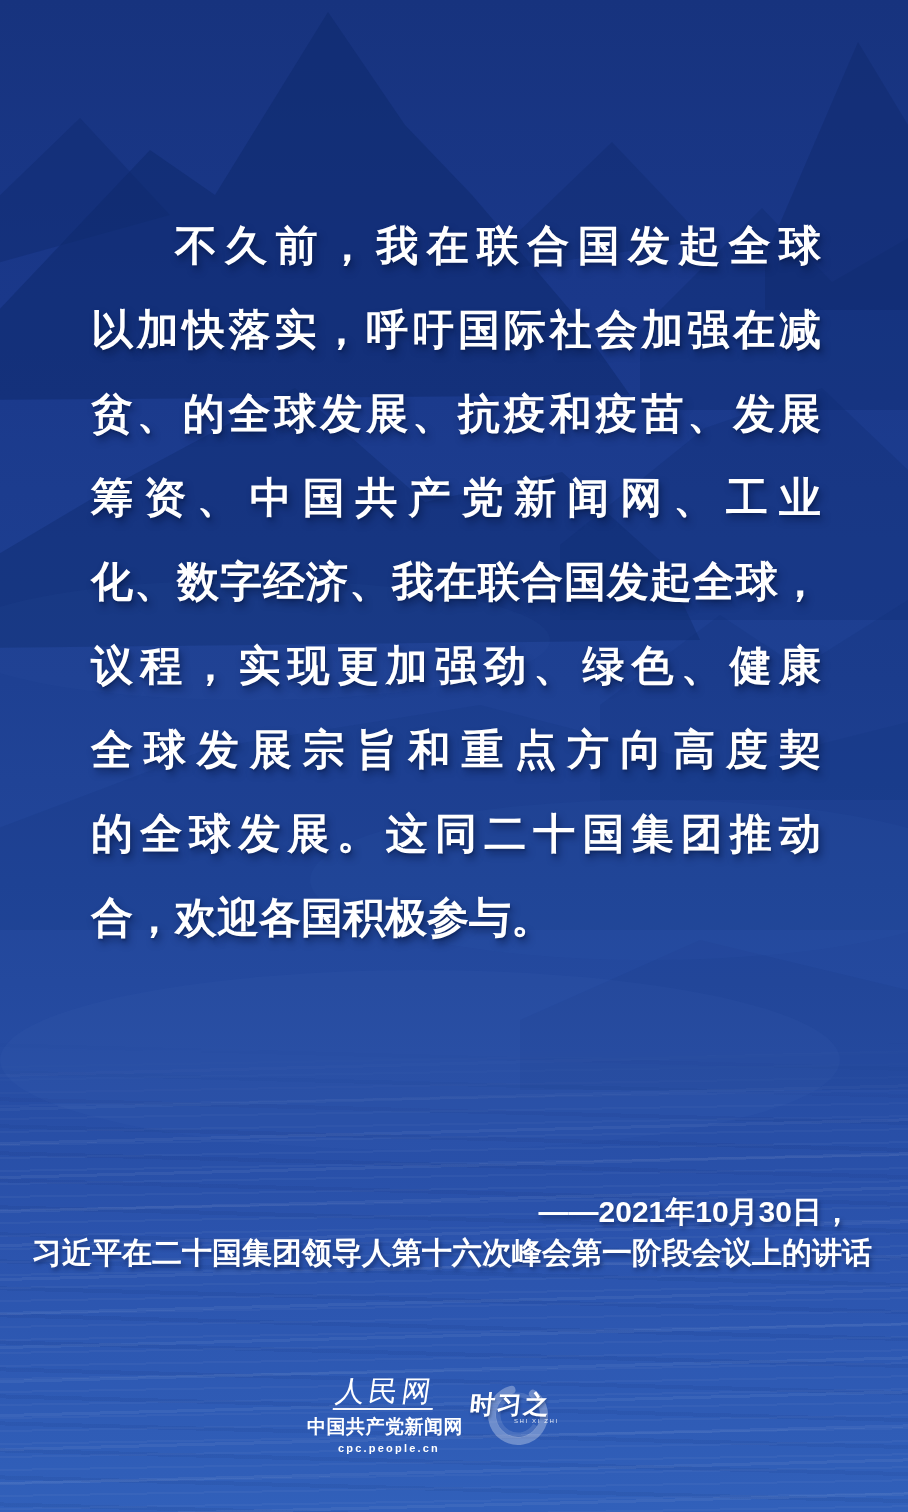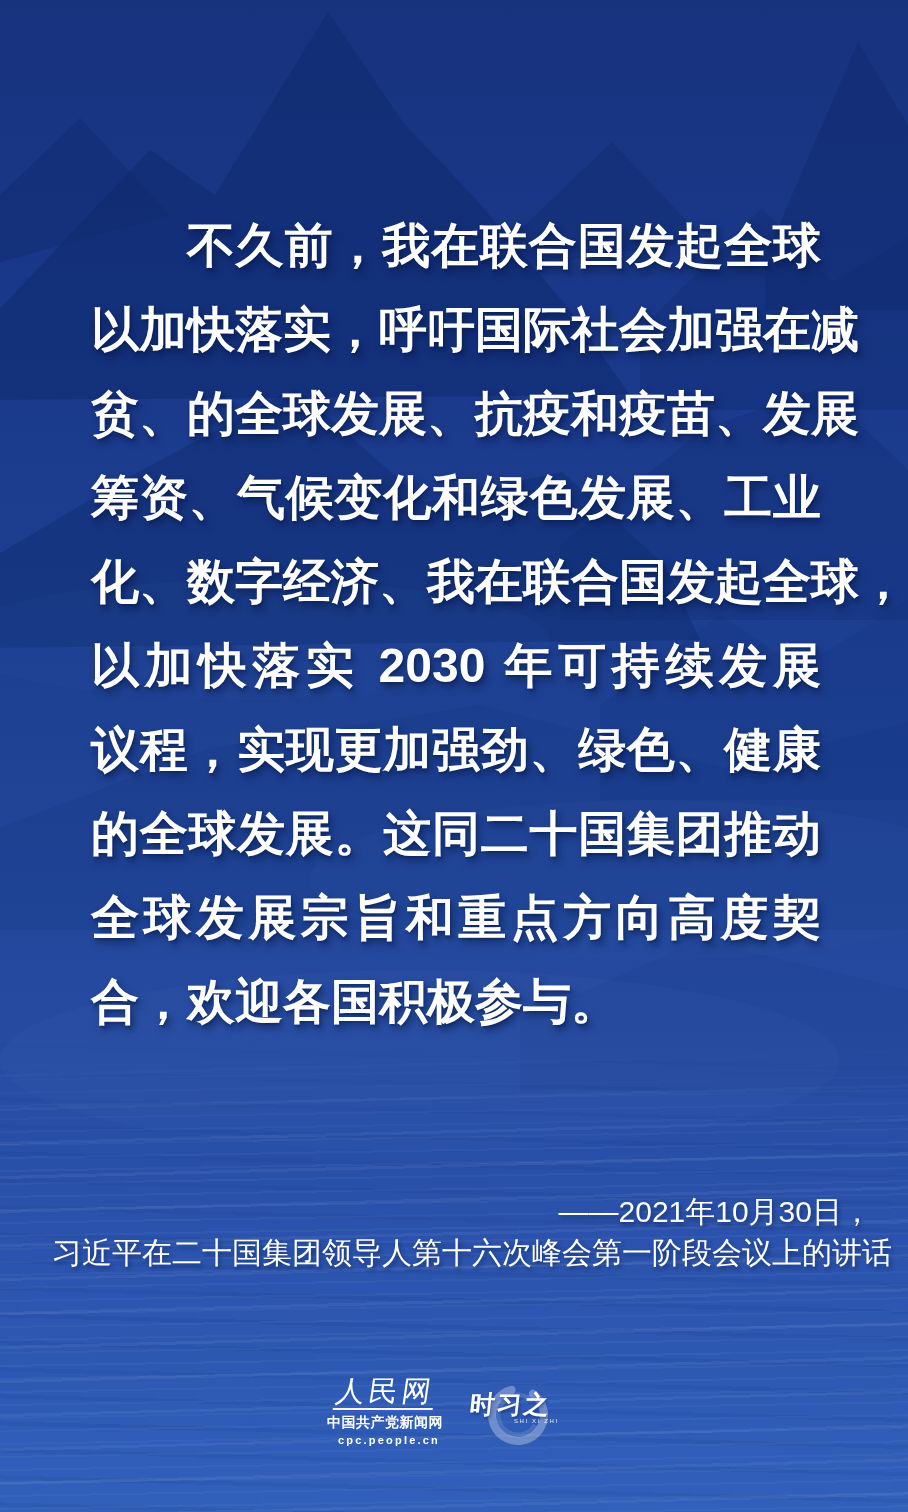--- a/index.html
+++ b/index.html
@@ -17,50 +17,50 @@
     position:absolute;left:0;top:1040px;width:908px;height:472px;
     background:
       repeating-linear-gradient(178.5deg, rgba(255,255,255,0.055) 0 3px, rgba(255,255,255,0) 3px 34px),
       repeating-linear-gradient(181.5deg, rgba(12,32,96,0.07) 0 4px, rgba(12,32,96,0) 4px 27px),
       repeating-linear-gradient(179deg, rgba(255,255,255,0.035) 0 2px, rgba(255,255,255,0) 2px 13px);
     -webkit-mask-image:linear-gradient(180deg,transparent 0,#000 22%);
     mask-image:linear-gradient(180deg,transparent 0,#000 22%);
   }
   .quote{
     position:absolute;left:91px;top:204px;width:730px;
-    color:#fff;font-size:48px;font-weight:700;line-height:84px;
+    color:#fff;font-size:42px;font-weight:700;line-height:84px;
     text-shadow:3px 5px 7px rgba(6,22,66,0.55), 1px 2px 2px rgba(6,22,66,0.35);
   }
   .quote-line{
     width:100%;height:84px;white-space:nowrap;
     text-align:justify;text-align-last:justify;
   }
   .quote-line.first{text-indent:2em;}
   .quote-line.last{text-align-last:left;}
   .attribution{
-    position:absolute;right:36px;top:1191px;width:820px;
+    position:absolute;right:56px;top:1191px;width:820px;
     color:#fff;text-align:right;
-    font-size:30px;line-height:41px;font-weight:400;
+    font-size:30px;line-height:41px;font-weight:700;
     text-shadow:2px 3px 4px rgba(6,22,66,0.5);
     white-space:nowrap;
   }
   .footer{
     position:absolute;left:326px;top:1376px;
     display:flex;gap:26px;align-items:flex-start;
     color:#fff;
   }
   .people-logo{width:118px;display:flex;flex-direction:column;align-items:center;}
   .people-script{
     font-size:29px;line-height:30px;font-weight:400;
     transform:skewX(-8deg);
     width:100px;text-align:center;
     border-bottom:2px solid rgba(255,255,255,0.95);
     padding-bottom:2px;letter-spacing:4px;
   }
-  .people-site{font-size:14px;font-weight:700;letter-spacing:0.5px;margin-top:4px;white-space:nowrap;}
+  .people-site{font-size:19px;font-weight:700;letter-spacing:0.5px;margin-top:4px;white-space:nowrap;}
   .people-domain{font-size:11px;font-weight:700;letter-spacing:2.2px;margin-top:2px;white-space:nowrap;margin-left:8px;}
   .sxz-logo{position:relative;width:120px;height:88px;}
   .sxz-ring{position:absolute;left:10px;top:0;}
   .sxz-name{
     position:absolute;left:0;top:12px;
     font-size:25px;font-weight:900;letter-spacing:2px;
     transform:skewX(-6deg);white-space:nowrap;
     text-shadow:1px 2px 3px rgba(6,22,66,0.4);
   }
   .sxz-sub{
@@ -92,26 +92,25 @@
     <ellipse cx="650" cy="880" rx="340" ry="80" fill="#4a77cc" opacity="0.06"></ellipse>
     <ellipse cx="420" cy="1060" rx="420" ry="90" fill="#5a86d6" opacity="0.05"></ellipse>
   </svg>
 
   <div class="water"></div>
 
   <div class="quote">
     <div class="quote-line first">不久前，我在联合国发起全球</div>
     <div class="quote-line">以加快落实，呼吁国际社会加强在减</div>
     <div class="quote-line">贫、的全球发展、抗疫和疫苗、发展</div>
-    <div class="quote-line">筹资、气候变化和绿色发展、工业</div>
+    <div class="quote-line">筹资、中国共产党新闻网、工业</div>
     <div class="quote-line">化、数字经济、我在联合国发起全球，</div>
-    <div class="quote-line">以加快落实 2030 年可持续发展</div>
     <div class="quote-line">议程，实现更加强劲、绿色、健康</div>
+    <div class="quote-line">全球发展宗旨和重点方向高度契</div>
     <div class="quote-line">的全球发展。这同二十国集团推动</div>
-    <div class="quote-line">全球发展宗旨和重点方向高度契</div>
     <div class="quote-line last">合，欢迎各国积极参与。</div>
   </div>
 
   <div class="attribution">
     <div>——2021年10月30日，</div>
     <div>习近平在二十国集团领导人第十六次峰会第一阶段会议上的讲话</div>
   </div>
 
   <div class="footer">
 

